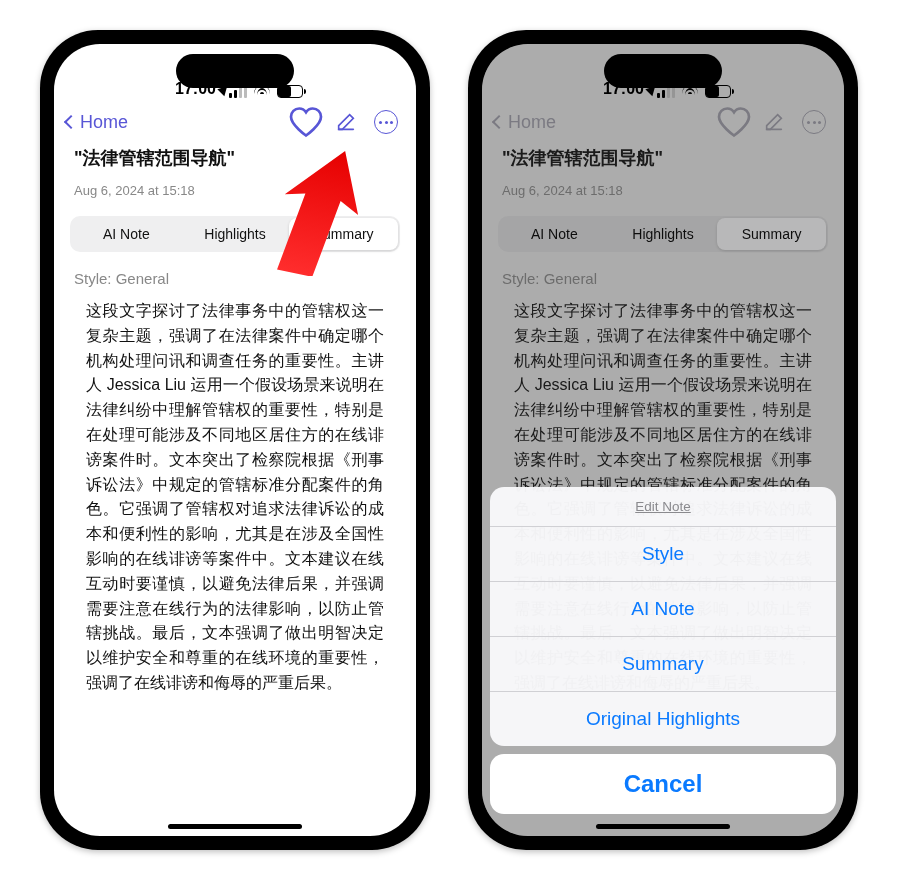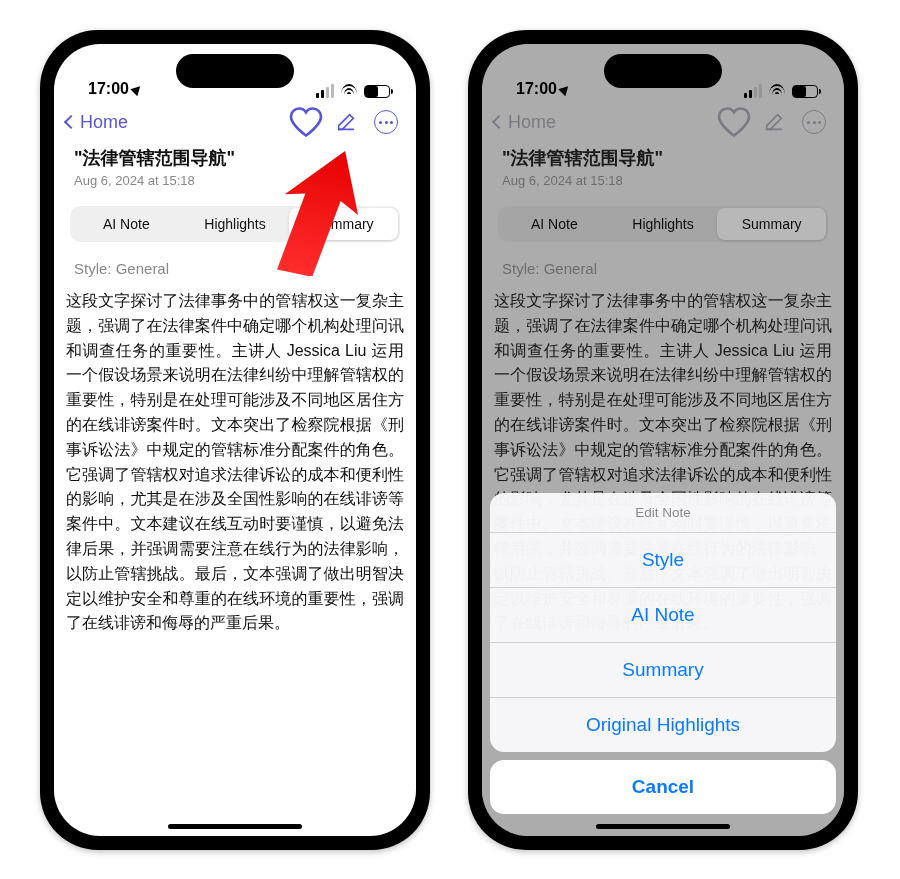--- a/index.html
+++ b/index.html
@@ -49,21 +49,21 @@
     height: 34px;
     background: #000;
     border-radius: 20px;
     z-index: 50;
   }
 
   
   .statusbar {
     height: 56px;
     display: flex;
-    justify-content: space-between;
+    justify-content: center;
     align-items: flex-end;
     padding: 0 26px 2px 34px;
     font-weight: 600;
     font-size: 16px;
   }
   .sb-left { display: flex; align-items: center; gap: 3px; }
   .sb-right { display: flex; align-items: center; gap: 6px; }
   .loc-arrow {
     width: 0; height: 0;
     border-left: 5px solid transparent;
@@ -129,21 +129,21 @@
   
   .more {
     width: 24px; height:24px; border:1.8px solid currentColor; border-radius:50%;
     display:flex; align-items:center; justify-content:center; gap:2.5px;
   }
   .more i { width:3px; height:3px; background: currentColor; border-radius:50%; }
 
   
   .title-area { padding: 2px 20px 8px; }
   .title-area h1 { font-size: 18px; font-weight: 700; color:#111; }
-  .title-area .date { font-size: 13px; color: #888; margin-top: 3px; }
+  .title-area .date { font-size: 13px; color: #888; margin-top: 13px; }
 
   
   .segmented {
     margin: 10px 16px 0;
     background: #efeff0;
     border-radius: 10px;
     display: flex;
     padding: 2px;
     height: 36px;
   }
@@ -157,21 +157,21 @@
   .segmented .seg.active {
     background: #fff;
     box-shadow: 0 1px 3px rgba(0,0,0,.15);
     font-weight: 500;
   }
   .dimmed .segmented .seg.active { background:#e7e7e8; }
 
   
   .style-line { padding: 18px 20px 8px; color:#888; font-size: 15px; }
   .body-text {
-    padding: 4px 12px 20px;
+    padding: 4px 32px 20px;
     font-size: 16px;
     line-height: 1.55;
     color: #111;
     text-align: justify;
   }
   .dimmed .body-text, .dimmed .title-area h1 { color:#222; }
 
   
   .sheet-backdrop {
     position: absolute; inset: 0;
@@ -184,36 +184,37 @@
     background: rgba(248,248,250,.97);
     border-radius: 14px;
     overflow: hidden;
   }
   .sheet-header {
     text-align: center;
     color: #8a8a8e;
     font-size: 13.5px;
     padding: 12px 2px;
     border-bottom: 0.5px solid #d0d0d4;
+    text-decoration: underline;
   }
   .sheet-item {
     text-align: center;
     color: #0a7aff;
     font-size: 19px;
     padding: 16px 0;
     border-bottom: 0.5px solid #d0d0d4;
   }
   .sheet-item:last-child { border-bottom: none; }
   .sheet-cancel {
     margin-top: 8px;
     background: #fff;
     border-radius: 14px;
     text-align: center;
     color: #0a7aff;
-    font-size: 19px;
+    font-size: 24px;
     font-weight: 600;
     padding: 16px 0;
   }
   .home-indicator {
     position:absolute; bottom:7px; left:50%; transform:translateX(-50%);
     width: 134px; height:5px; border-radius:3px; background:#000;
   }
 
   
   .arrow-callout {

